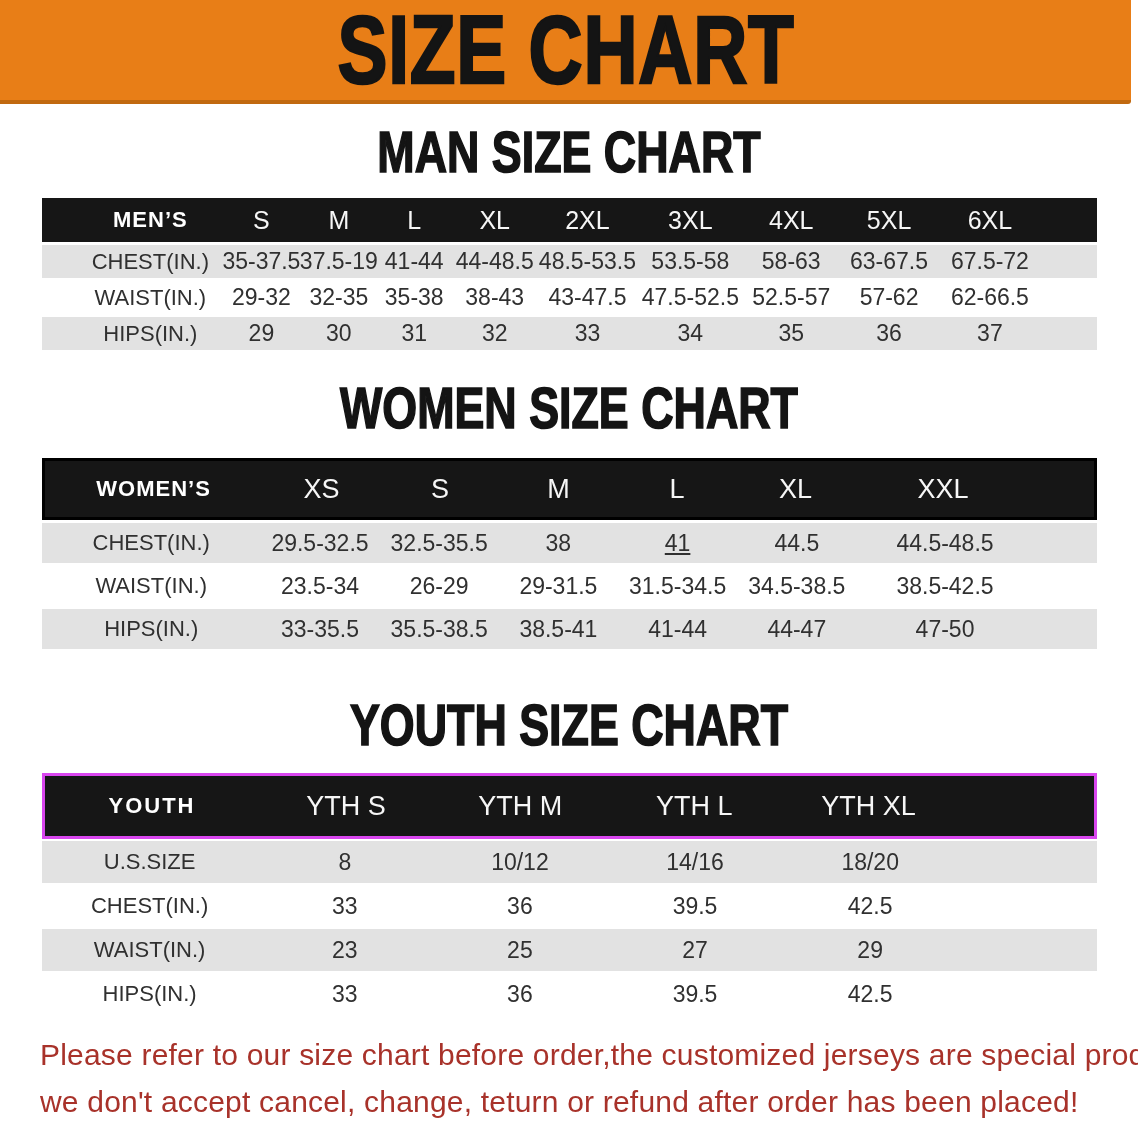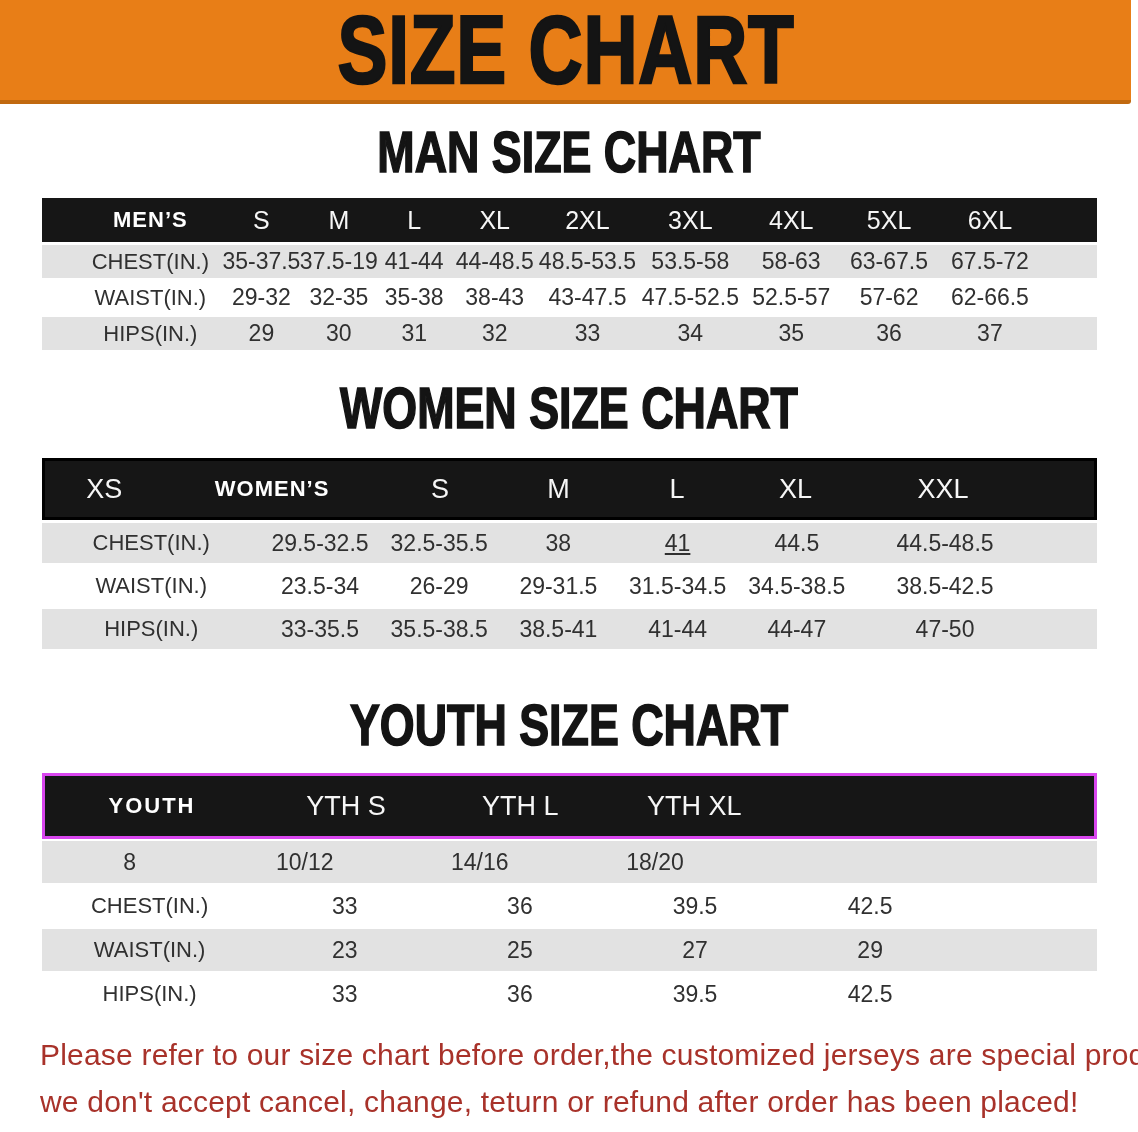--- a/index.html
+++ b/index.html
@@ -188,22 +188,22 @@
           <div class="tcell" style="width: 9.8%;">37</div>
           <div class="tcell" style="width: 5.6%;"></div>
         </div>
       </div>
   </section>
 
   <section>
     <h2 class="section-title title-women">WOMEN SIZE CHART</h2>
     <div class="size-table women-table">
         <div class="trow thead">
+          <div class="tcell tlabel" style="width: 20.7%;">WOMEN’S</div>
           <div class="tcell" style="width: 11.3%;">XS</div>
-          <div class="tcell tlabel" style="width: 20.7%;">WOMEN’S</div>
           <div class="tcell" style="width: 11.3%;">S</div>
           <div class="tcell" style="width: 11.3%;">M</div>
           <div class="tcell" style="width: 11.3%;">L</div>
           <div class="tcell" style="width: 11.3%;">XL</div>
           <div class="tcell" style="width: 16.8%;">XXL</div>
           <div class="tcell" style="width: 6%;"></div>
         </div>
         <div class="trow gray">
           <div class="tcell tlabel" style="width: 20.7%;">CHEST(IN.)</div>
           <div class="tcell" style="width: 11.3%;">29.5-32.5</div>
@@ -236,25 +236,27 @@
         </div>
       </div>
   </section>
 
   <section>
     <h2 class="section-title title-youth">YOUTH SIZE CHART</h2>
     <div class="size-table youth-table">
         <div class="trow thead">
           <div class="tcell tlabel" style="width: 20.4%;">YOUTH</div>
           <div class="tcell" style="width: 16.6%;">YTH S</div>
+          <div class="tcell" style="width: 16.6%;">YTH M</div>
           <div class="tcell" style="width: 16.6%;">YTH L</div>
           <div class="tcell" style="width: 16.6%;">YTH XL</div>
           <div class="tcell" style="width: 13.2%;"></div>
         </div>
         <div class="trow gray">
+          <div class="tcell tlabel" style="width: 20.4%;">U.S.SIZE</div>
           <div class="tcell" style="width: 16.6%;">8</div>
           <div class="tcell" style="width: 16.6%;">10/12</div>
           <div class="tcell" style="width: 16.6%;">14/16</div>
           <div class="tcell" style="width: 16.6%;">18/20</div>
           <div class="tcell" style="width: 13.2%;"></div>
         </div>
         <div class="trow white">
           <div class="tcell tlabel" style="width: 20.4%;">CHEST(IN.)</div>
           <div class="tcell" style="width: 16.6%;">33</div>
           <div class="tcell" style="width: 16.6%;">36</div>

